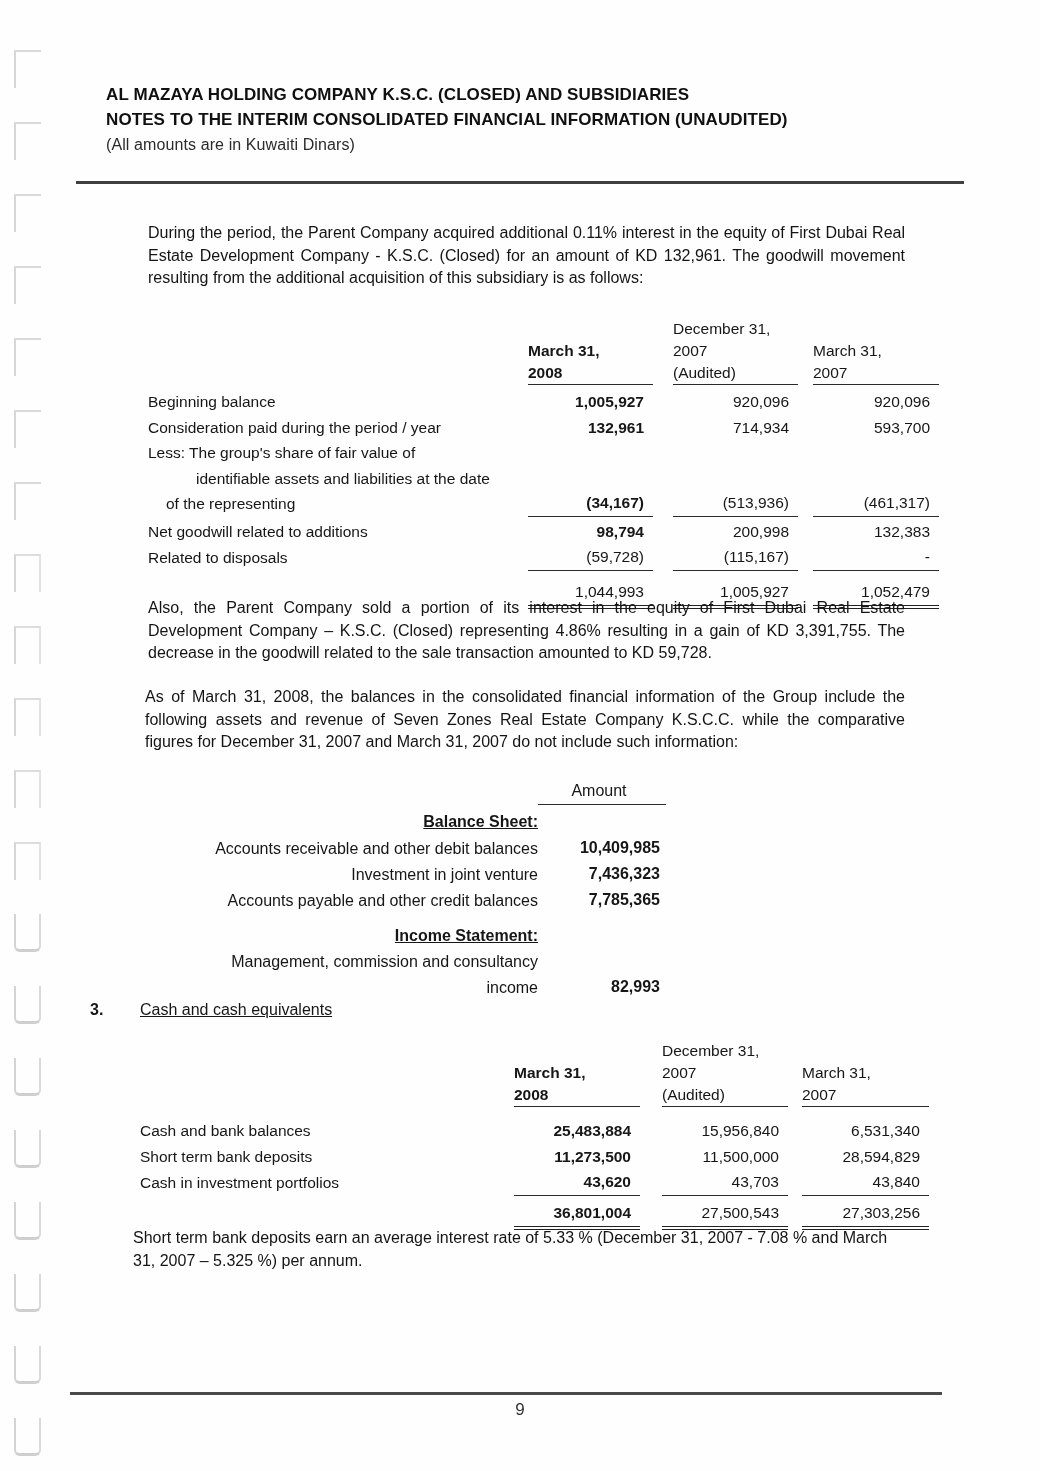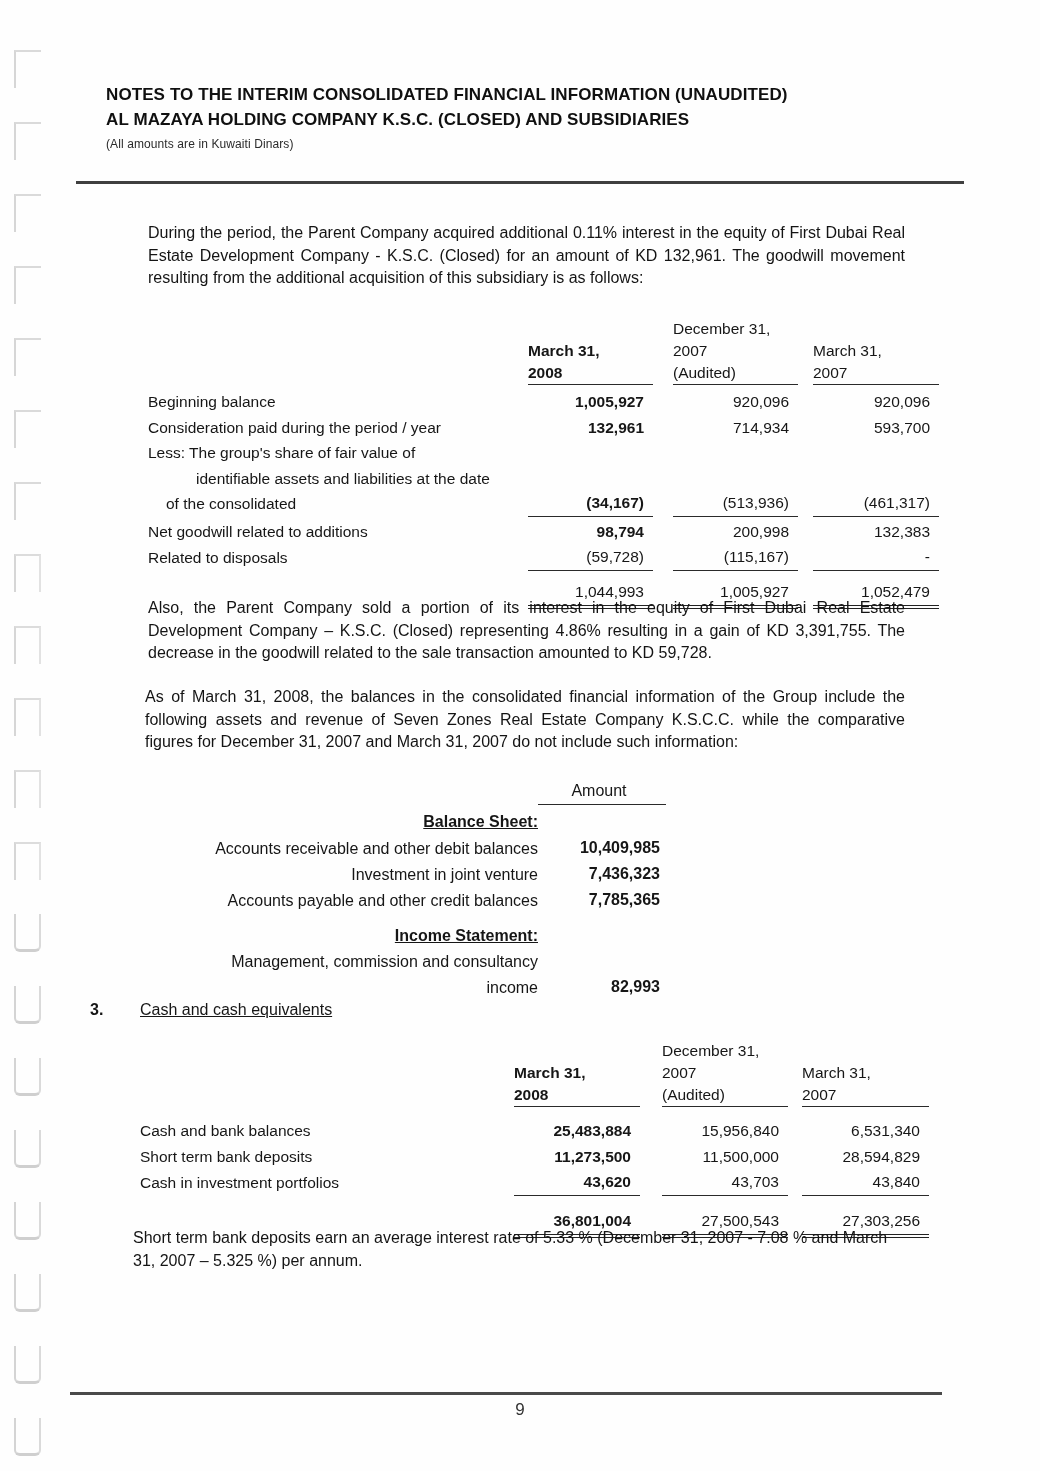--- a/index.html
+++ b/index.html
@@ -6,21 +6,21 @@
   .page{position:relative;width:1040px;height:1471px;background:#fefefe;overflow:hidden;
         font-family:"Liberation Sans", sans-serif;color:#161616;}
 
   
   .bmark{position:absolute;left:14px;width:27px;height:38px;box-sizing:border-box;}
   .bmark.a{border-top:2px solid #dadada;border-left:2px solid #d6d6d6;}
   .bmark.b{border-top:2px solid #dcdcdc;border-left:2px solid #d6d6d6;border-right:2px solid #e2e2e2;}
   .bmark.c{border-left:2px solid #d4d4d4;border-right:2px solid #dadada;border-bottom:3px solid #cfcfcf;border-radius:0 0 6px 6px;}
 
   .hdr{position:absolute;left:106px;top:82px;font-weight:bold;font-size:17px;line-height:25px;letter-spacing:.1px;color:#101010;}
-  .hdr .sub{font-weight:normal;font-size:12px;color:#2b2b2b;}
+  .hdr .sub{font-weight:normal;font-size:16px;color:#2b2b2b;}
   .rule-top{position:absolute;left:76px;top:181px;width:888px;height:3px;background:#3f3f3f;}
   .rule-bot{position:absolute;left:70px;top:1392px;width:872px;height:3px;background:#4a4a4a;}
   .pageno{position:absolute;left:0;top:1400px;width:1040px;text-align:center;font-size:17px;color:#333;}
 
   .para{position:absolute;font-size:16px;line-height:22.5px;text-align:justify;color:#141414;}
   #p1{left:148px;top:222px;width:757px;}
   #p2{left:148px;top:597px;width:757px;}
   #p3{left:145px;top:686px;width:760px;}
   #p4{left:133px;top:1227px;width:780px;text-align:left;}
 
@@ -80,22 +80,22 @@
       <div class="bmark c" style="top: 986px;"></div>
       <div class="bmark c" style="top: 1058px;"></div>
       <div class="bmark c" style="top: 1130px;"></div>
       <div class="bmark c" style="top: 1202px;"></div>
       <div class="bmark c" style="top: 1274px;"></div>
       <div class="bmark c" style="top: 1346px;"></div>
       <div class="bmark c" style="top: 1418px;"></div>
     </div>
 
   <div class="hdr">
+    <div>AL MAZAYA HOLDING COMPANY K.S.C. (CLOSED) AND SUBSIDIARIES</div>
     <div>NOTES TO THE INTERIM CONSOLIDATED FINANCIAL INFORMATION (UNAUDITED)</div>
-    <div>AL MAZAYA HOLDING COMPANY K.S.C. (CLOSED) AND SUBSIDIARIES</div>
     <div class="sub">(All amounts are in Kuwaiti Dinars)</div>
   </div>
   <div class="rule-top"></div>
 
   <div class="para" id="p1">During the period, the Parent Company acquired additional 0.11% interest in the equity of First Dubai Real Estate Development Company - K.S.C. (Closed) for an amount of KD 132,961. The goodwill movement resulting from the additional acquisition of this subsidiary is as follows:</div>
 
   <div class="ftable" id="t1">
     <div class="frow">
       <div class="flabel"></div>
       <div class="fcol fh c1 b ul">
@@ -123,21 +123,21 @@
     <div class="frow">
       <div class="flabel">Consideration paid during the period / year</div>
       <div class="fcol c1 b">132,961</div>
       <div class="fcol c2">714,934</div>
       <div class="fcol c3">593,700</div>
     </div>
     <div class="frow">
       <div class="flabel">
         <div>Less: The group's share of fair value of</div>
         <div class="ind1">identifiable assets and liabilities at the date</div>
-        <div class="ind2">of the consolidated</div>
+        <div class="ind2">of the representing</div>
       </div>
       <div class="fcol c1 b ul">(34,167)</div>
       <div class="fcol c2 ul">(513,936)</div>
       <div class="fcol c3 ul">(461,317)</div>
     </div>
     <div class="frow" style="margin-top:2px">
       <div class="flabel">Net goodwill related to additions</div>
       <div class="fcol c1 b">98,794</div>
       <div class="fcol c2">200,998</div>
       <div class="fcol c3">132,383</div>
@@ -225,21 +225,21 @@
       <div class="fcol c1 b">11,273,500</div>
       <div class="fcol c2">11,500,000</div>
       <div class="fcol c3">28,594,829</div>
     </div>
     <div class="frow">
       <div class="flabel">Cash in investment portfolios</div>
       <div class="fcol c1 b ul">43,620</div>
       <div class="fcol c2 ul">43,703</div>
       <div class="fcol c3 ul">43,840</div>
     </div>
-    <div class="frow" style="margin-top:12px">
+    <div class="frow" style="margin-top:4px">
       <div class="flabel"></div>
       <div class="fcol c1 b dul">36,801,004</div>
       <div class="fcol c2 dul">27,500,543</div>
       <div class="fcol c3 dul">27,303,256</div>
     </div>
   </div>
 
   <div class="para" id="p4">Short term bank deposits earn an average interest rate of 5.33 % (December 31, 2007 - 7.08 % and March 31, 2007 – 5.325 %) per annum.</div>
 
   <div class="rule-bot"></div>

